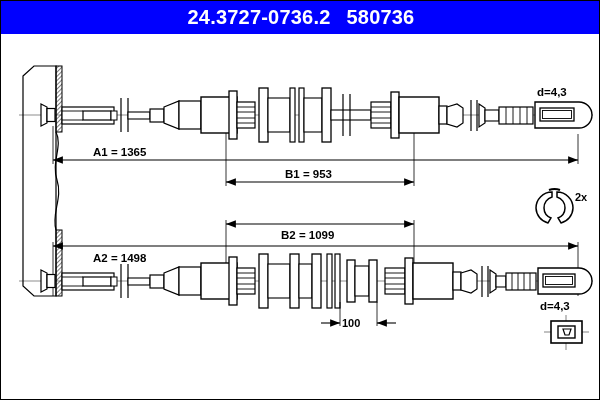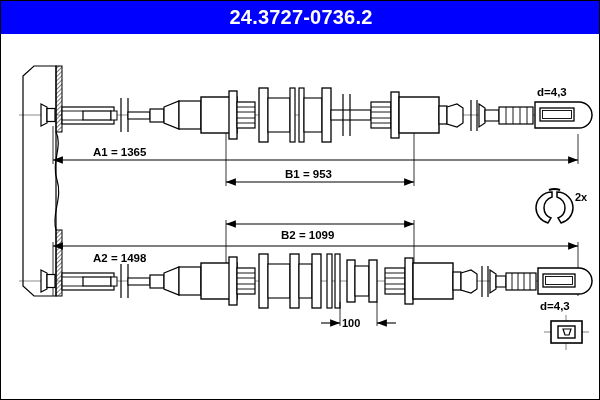--- a/index.html
+++ b/index.html
@@ -66,20 +66,21 @@
     fill: #000000;
   }
 </style>
 </head>
 <body>
 
 <div id="page">
 
   <div id="header-bar">
     <span class="htext">24.3727-0736.2</span>
+    <span class="htext">580736</span>
   </div>
 
   <div id="drawing">
     <svg width="600" height="366" viewBox="0 0 600 366" xmlns="http://www.w3.org/2000/svg">
       <defs>
         <pattern id="hatch" patternUnits="userSpaceOnUse" width="3" height="3" patternTransform="rotate(45)">
           <line x1="0" y1="0" x2="0" y2="3" stroke="#000" stroke-width="1"></line>
         </pattern>
         <marker id="arrIn" markerWidth="9" markerHeight="7" refX="9" refY="3.5" orient="auto">
           <path d="M0,0 L9,3.5 L0,7 z" fill="#000"></path>

